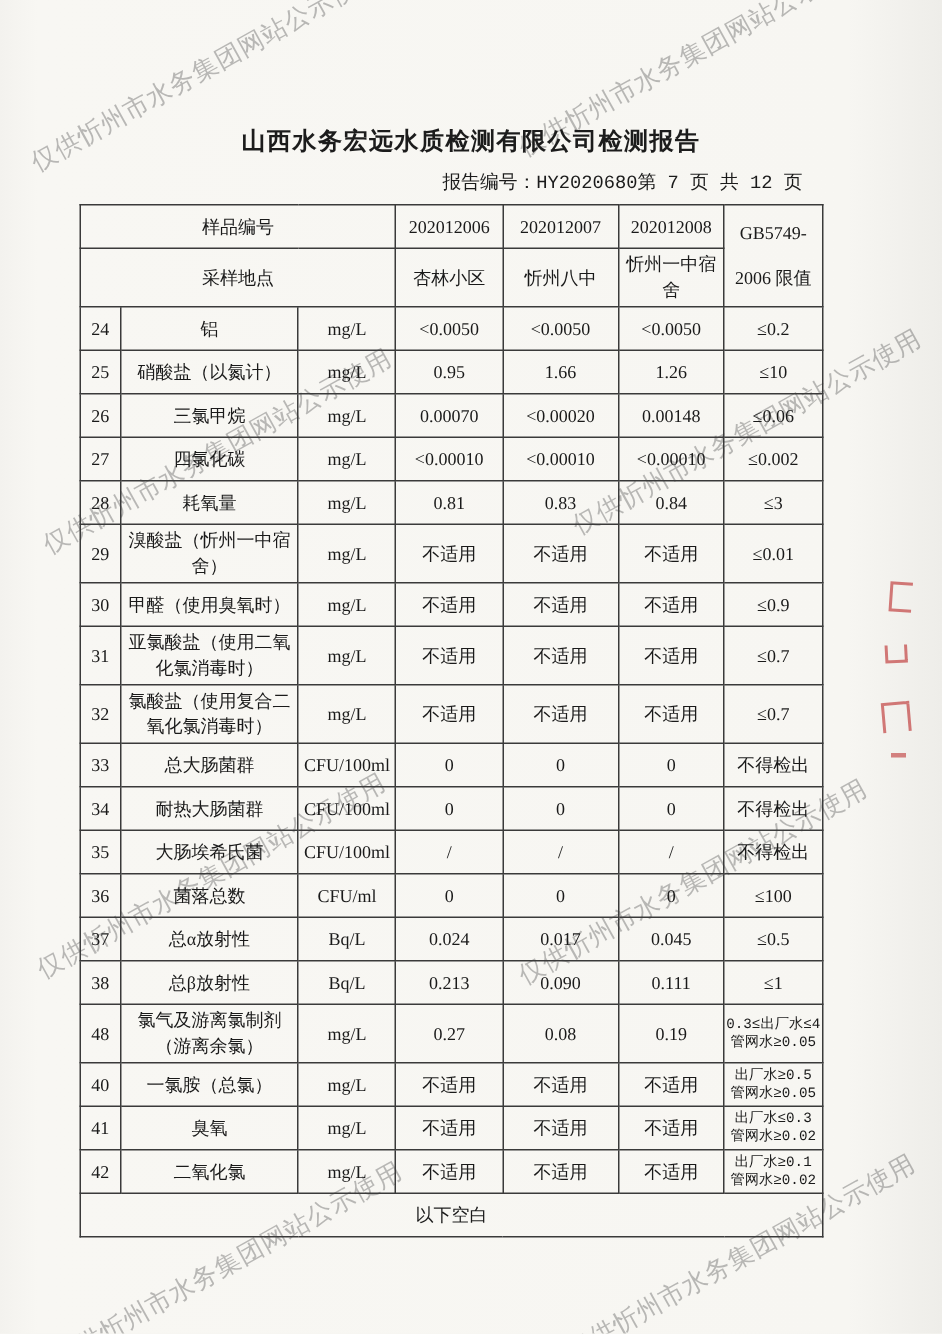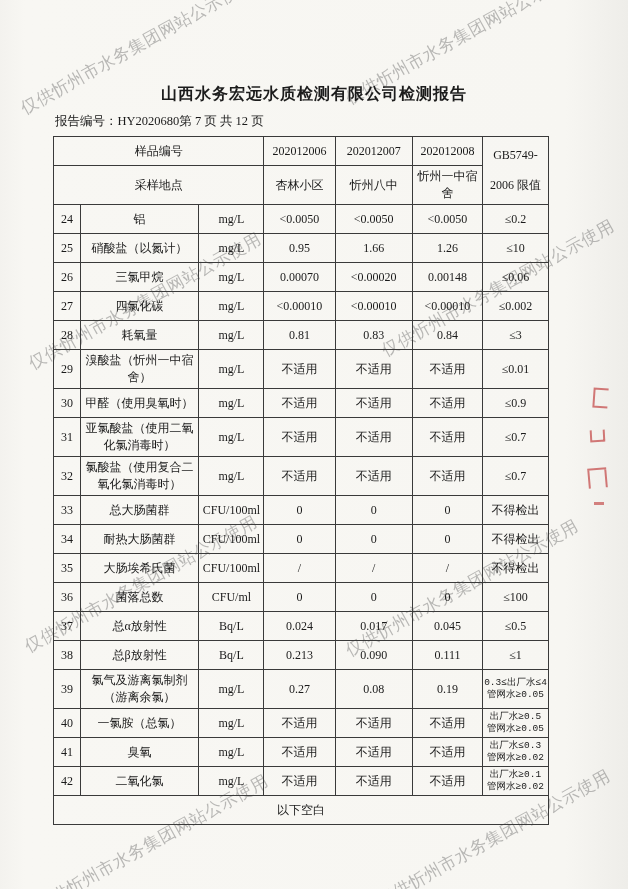--- a/index.html
+++ b/index.html
@@ -22,22 +22,22 @@
     pointer-events:none;
   }
   
   .title {
     position:absolute; top:84px; left:0; width:628px;
     text-align:center; font-family:Liberation Sans, sans-serif;
     font-weight:bold; font-size:16px; letter-spacing:1px; color:#1c1c1c;
   }
   .meta {
     position:absolute; top:113px; left:55px; width:480px;
-    display:flex; justify-content:flex-start;
-    font-size:12.5px; color:#1b1b1b;
+    display:flex; justify-content:flex-end;
+    font-size:12.5px; color:#1b1b1b;font-family:Liberation Mono, monospace;
   }
   
   table.report {
     position:absolute; left:53px; top:136px; width:496px;
     border-collapse:collapse; table-layout:fixed;
     background:transparent;
   }
   table.report th, table.report td {
     border:1px solid #3a3a3a;
     font-size:12px; font-weight:normal; color:#1a1a1a;
@@ -252,21 +252,21 @@
         <tr>
           <td>38</td>
           <td class="c-name">总β放射性</td>
           <td class="c-unit">Bq/L</td>
           <td>0.213</td>
           <td>0.090</td>
           <td>0.111</td>
           <td class="c-limit">≤1</td>
         </tr>
         <tr>
-          <td>39</td>
+          <td>48</td>
           <td class="c-name">氯气及游离氯制剂
 （游离余氯）</td>
           <td class="c-unit">mg/L</td>
           <td>0.27</td>
           <td>0.08</td>
           <td>0.19</td>
           <td class="c-limit small">0.3≤出厂水≤4
 管网水≥0.05</td>
         </tr>
         <tr>

